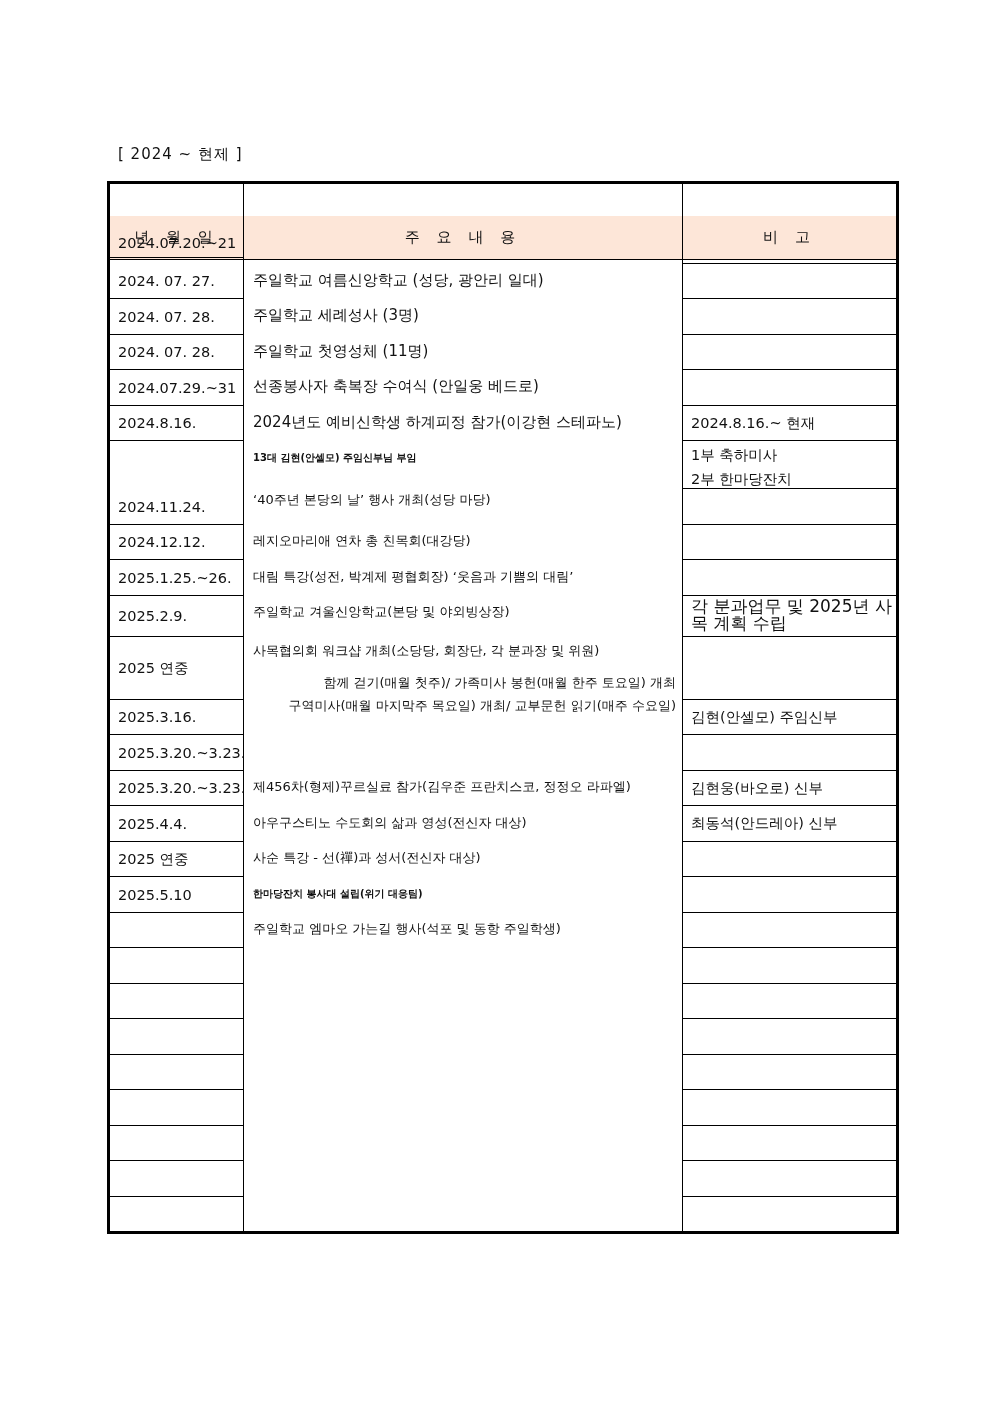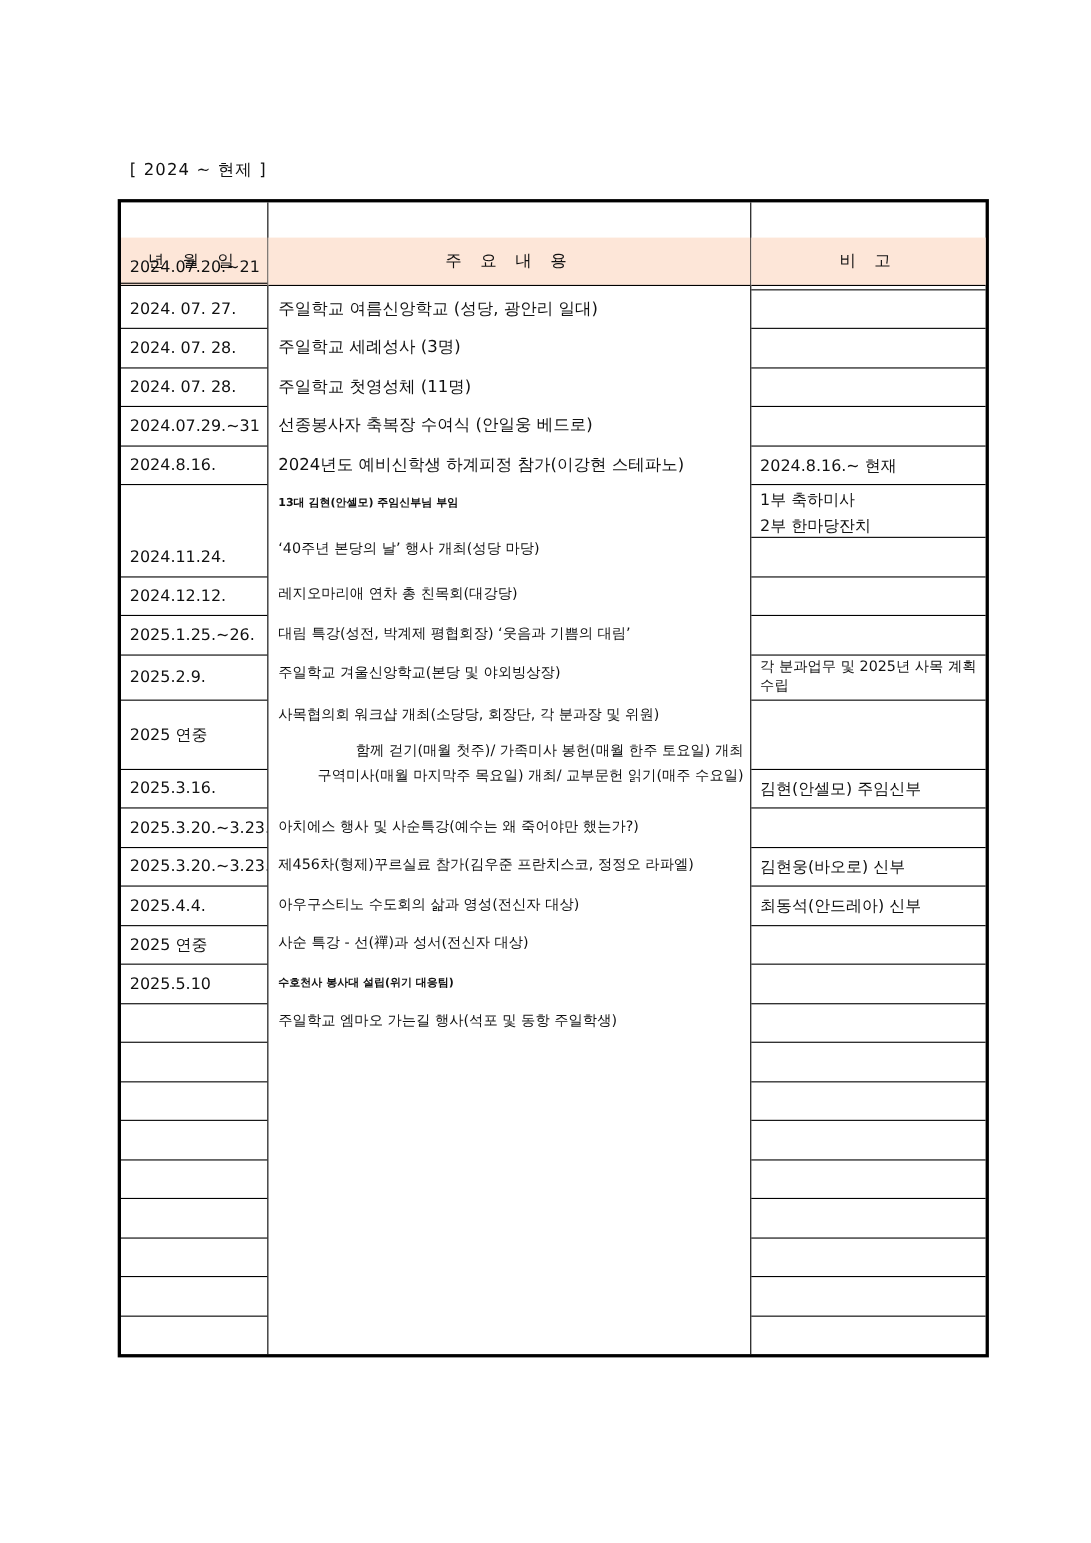--- a/index.html
+++ b/index.html
@@ -11,21 +11,21 @@
   .col-note { position:absolute; left:573px; top:0; right:0; height:100%; }
   .hdr { position:absolute; left:0; top:0; height:44px; width:100%; background:#fde6d8; border-bottom:1px solid #000; box-sizing:border-box; display:flex; align-items:center; justify-content:center; font-size:15px; letter-spacing:6px;margin-top:32px; }
   .cell { position:absolute; left:0; width:100%; border-bottom:1px solid #000; box-sizing:border-box; display:flex; align-items:center; font-size:14.5px; padding-left:8px; white-space:nowrap; overflow:hidden; }
   .cell.last { border-bottom:none; }
   .mtext { position:absolute; left:9px; right:6px; font-size:13px; line-height:22px; display:flex; align-items:center;margin-top:34px; }
   .mtext.big { font-size:15px; }
   .mtext.bold { font-weight:bold; font-size:10px; }
   .mtext.wrap { line-height:21px; display:block; white-space:normal;text-align:right; }
   .ncell { font-size:14.5px; }
   .ncell.two { display:block; padding-top:2px; line-height:24px; }
-  .ncell.wrapn { display:block; white-space:normal; line-height:17px; padding-top:2px; font-size:13px; }
+  .ncell.wrapn { display:block; white-space:normal; line-height:17px; padding-top:2px; font-size:17px; }
 </style>
 </head>
 <body>
 
 <div class="title">[ 2024 ~ 현제 ]</div>
 
 <div class="tbl">
 
   <div class="col-date">
     <div class="hdr">년 월 일</div>
@@ -67,25 +67,24 @@
     <div class="mtext bold" style="top:229px">13대 김현(안셀모) 주임신부님 부임</div>
     <div class="mtext" style="top:271px">‘40주년 본당의 날’ 행사 개최(성당 마당)</div>
     <div class="mtext" style="top:312px">레지오마리애 연차 총 친목회(대강당)</div>
     <div class="mtext" style="top:348px">대림 특강(성전, 박계제 평협회장) ‘웃음과 기쁨의 대림’</div>
     <div class="mtext" style="top:383px">주일학교 겨울신앙학교(본당 및 야외빙상장)</div>
     <div class="mtext" style="top:422px">사목협의회 워크샵 개최(소당당, 회장단, 각 분과장 및 위원)</div>
     <div class="mtext wrap" style="top:454px">
       <div>함께 걷기(매월 첫주)/ 가족미사 봉헌(매월 한주 토요일) 개최</div>
       <div style="line-height:17px;margin-top:4px">구역미사(매월 마지막주 목요일) 개최/ 교부문헌 읽기(매주 수요일)</div>
     </div>
-    <div class="mtext" style="top:523px">아치에스 행사 및 사순특강(예수는 왜 죽어야만 했는가?)</div>
     <div class="mtext" style="top:558px">제456차(형제)꾸르실료 참가(김우준 프란치스코, 정정오 라파엘)</div>
     <div class="mtext" style="top:594px">아우구스티노 수도회의 삶과 영성(전신자 대상)</div>
     <div class="mtext" style="top:629px">사순 특강 - 선(禪)과 성서(전신자 대상)</div>
-    <div class="mtext bold" style="top:665px">수호천사 봉사대 설립(위기 대응팀)</div>
+    <div class="mtext bold" style="top:665px">한마당잔치 봉사대 설립(위기 대응팀)</div>
     <div class="mtext" style="top:700px">주일학교 엠마오 가는길 행사(석포 및 동항 주일학생)</div>
   </div>
 
   <div class="col-note">
     <div class="hdr">비 고</div>
     <div class="cell ncell" style="top:44px;height:36px"></div>
     <div class="cell ncell" style="top:80px;height:35px"></div>
     <div class="cell ncell" style="top:115px;height:36px"></div>
     <div class="cell ncell" style="top:151px;height:35px"></div>
     <div class="cell ncell" style="top:186px;height:36px"></div>

